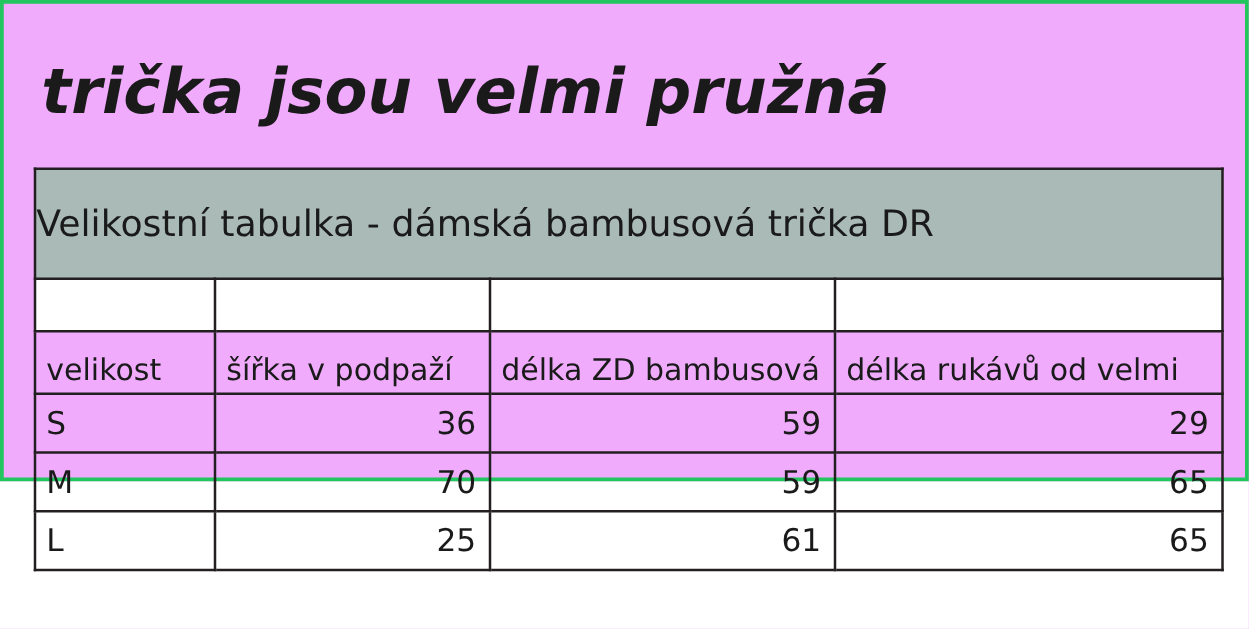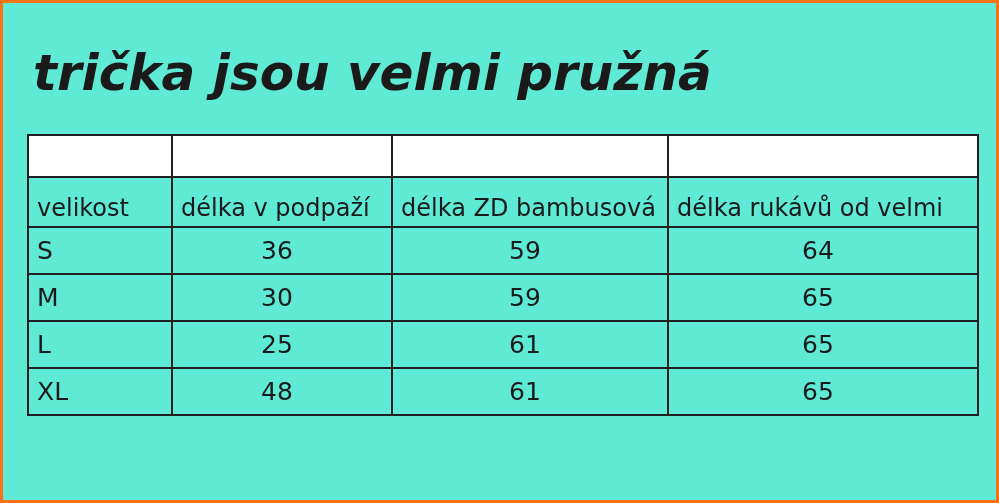--- a/index.html
+++ b/index.html
@@ -9,24 +9,24 @@
   body {
     width: 999px;
     height: 503px;
     background: #ffffff;
     font-family: "DejaVu Sans", sans-serif;
     overflow: hidden;
   }
   .page {
     position: relative;
     width: 999px;
-    height: 503px;
-    background: #5eead4;
+    height: 385px;
+    background: #f0abfc;
     box-sizing: border-box;
-    border: 3px solid #f97316;
+    border: 3px solid #22c55e;
   }
   .headline {
     position: absolute;
     left: 30px;
     top: 44px;
     font-size: 50px;
     font-style: italic;
     font-weight: bold;
     color: #1a1a1a;
     letter-spacing: 0px;
@@ -70,21 +70,21 @@
   }
   .data-row td {
     height: 45px;
     font-size: 25px;
   }
   .data-row td.label {
     text-align: left;
     padding-left: 8px;
   }
   .data-row td.num {
-    text-align: center;
+    text-align: right;
     padding-right: 10px;
   }
   .col1 { width: 144px; }
   .col2 { width: 220px; }
   .col3 { width: 276px; }
   .col4 { width: 310px; }
 </style>
 </head>
 <body>
 
@@ -93,52 +93,49 @@
   <div class="headline">trička jsou velmi pružná</div>
 
   <table class="size-table">
     <colgroup>
       <col class="col1">
         <col class="col2">
         <col class="col3">
         <col class="col4">
     </colgroup>
     <tbody>
+      <tr>
+        <td class="title-cell" colspan="4">Velikostní tabulka - dámská bambusová trička DR</td>
+      </tr>
       <tr class="spacer-row">
         <td></td>
         <td></td>
         <td></td>
         <td></td>
       </tr>
       <tr class="head-row">
         <td>velikost</td>
-        <td>délka v podpaží</td>
+        <td>šířka v podpaží</td>
         <td>délka ZD bambusová</td>
         <td>délka rukávů od velmi</td>
       </tr>
       <tr class="data-row">
         <td class="label">S</td>
         <td class="num">36</td>
         <td class="num">59</td>
-        <td class="num">64</td>
+        <td class="num">29</td>
       </tr>
       <tr class="data-row">
         <td class="label">M</td>
-        <td class="num">30</td>
+        <td class="num">70</td>
         <td class="num">59</td>
         <td class="num">65</td>
       </tr>
       <tr class="data-row">
         <td class="label">L</td>
         <td class="num">25</td>
         <td class="num">61</td>
         <td class="num">65</td>
       </tr>
-      <tr class="data-row">
-        <td class="label">XL</td>
-        <td class="num">48</td>
-        <td class="num">61</td>
-        <td class="num">65</td>
-      </tr>
     </tbody>
   </table>
 
 </div>
 
 </body></html>

